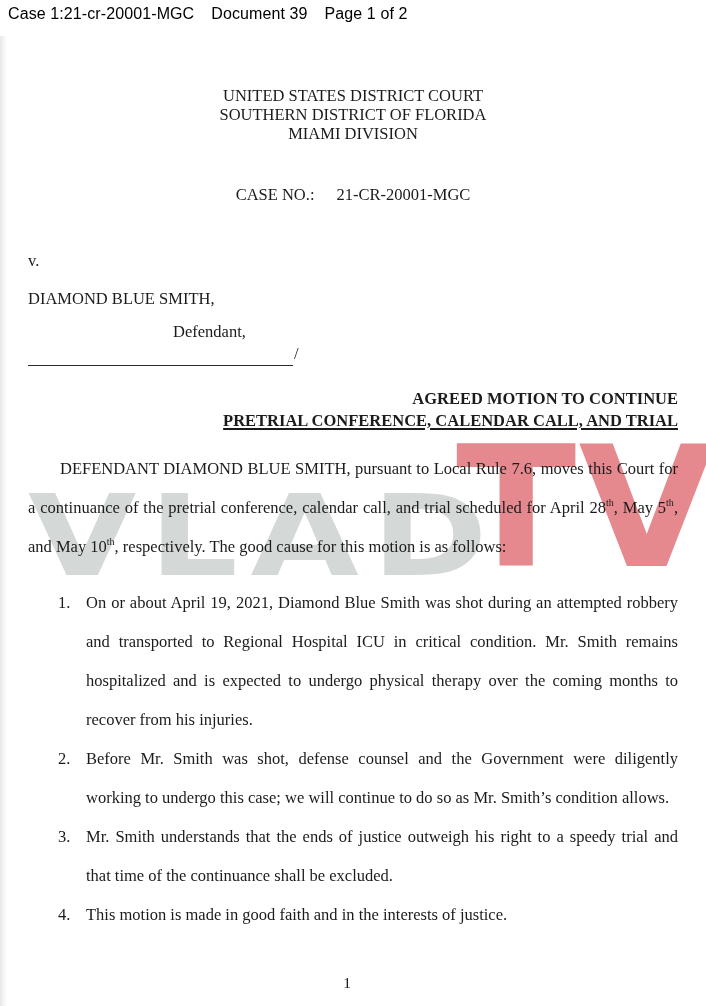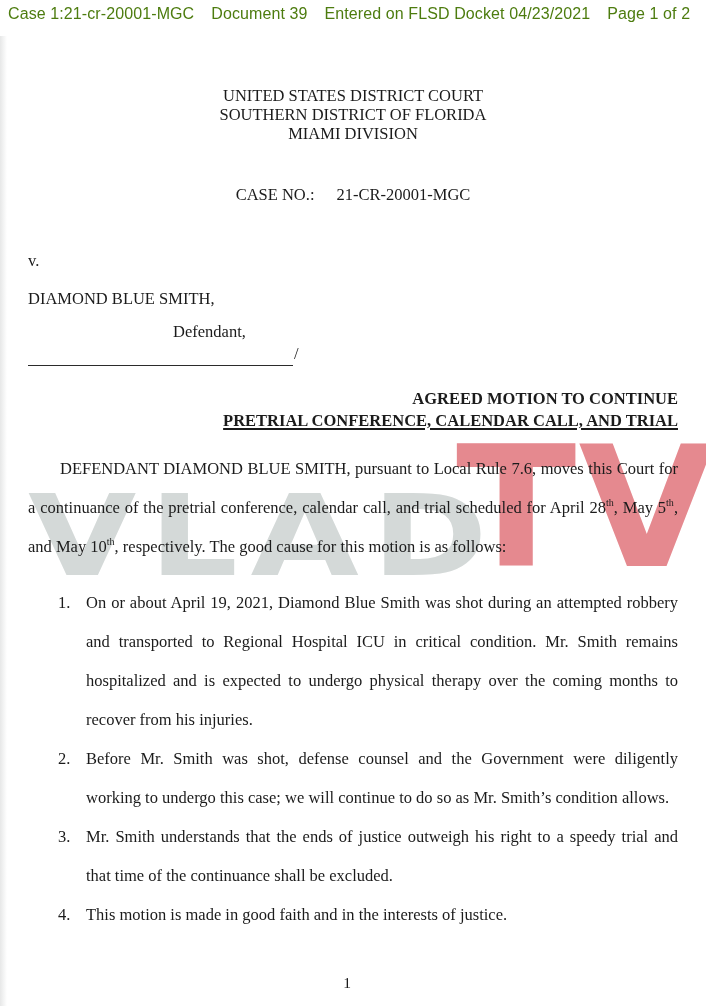--- a/index.html
+++ b/index.html
@@ -16,21 +16,21 @@
     position:absolute; left:0; top:36px; bottom:0; width:7px;
     background:linear-gradient(to right, rgba(120,125,125,0.18), rgba(120,125,125,0));
     z-index:2; pointer-events:none;
   }
   
   .stamp {
     position:absolute; top:5px; left:8px;
     display:flex; gap:17px;
     font-family:"Liberation Sans", sans-serif;
     font-size:16px; letter-spacing:0.1px;
-    color:#4d7c0f;
+    color:#000000;
     white-space:nowrap;
     z-index:3;
   }
   
   .watermark { position:absolute; inset:0; z-index:0; pointer-events:none; }
   .wm-vlad {
     position:absolute; top:480px; left:28px;
     font-family:"DejaVu Sans", sans-serif;
     font-weight:900; font-size:112px; line-height:1;
     letter-spacing:10px;
@@ -89,21 +89,20 @@
 <div class="scan-edge"></div>
 
 <div class="watermark">
   <div class="wm-vlad">VLAD</div>
   <div class="wm-tv">TV</div>
 </div>
 
 <div class="stamp">
   <span>Case 1:21-cr-20001-MGC</span>
   <span>Document 39</span>
-  <span>Entered on FLSD Docket 04/23/2021</span>
   <span>Page 1 of 2</span>
 </div>
 
 <div class="content">
 
   <div class="court-heading">
     <div>UNITED STATES DISTRICT COURT</div>
     <div>SOUTHERN DISTRICT OF FLORIDA</div>
     <div>MIAMI DIVISION</div>
   </div>

